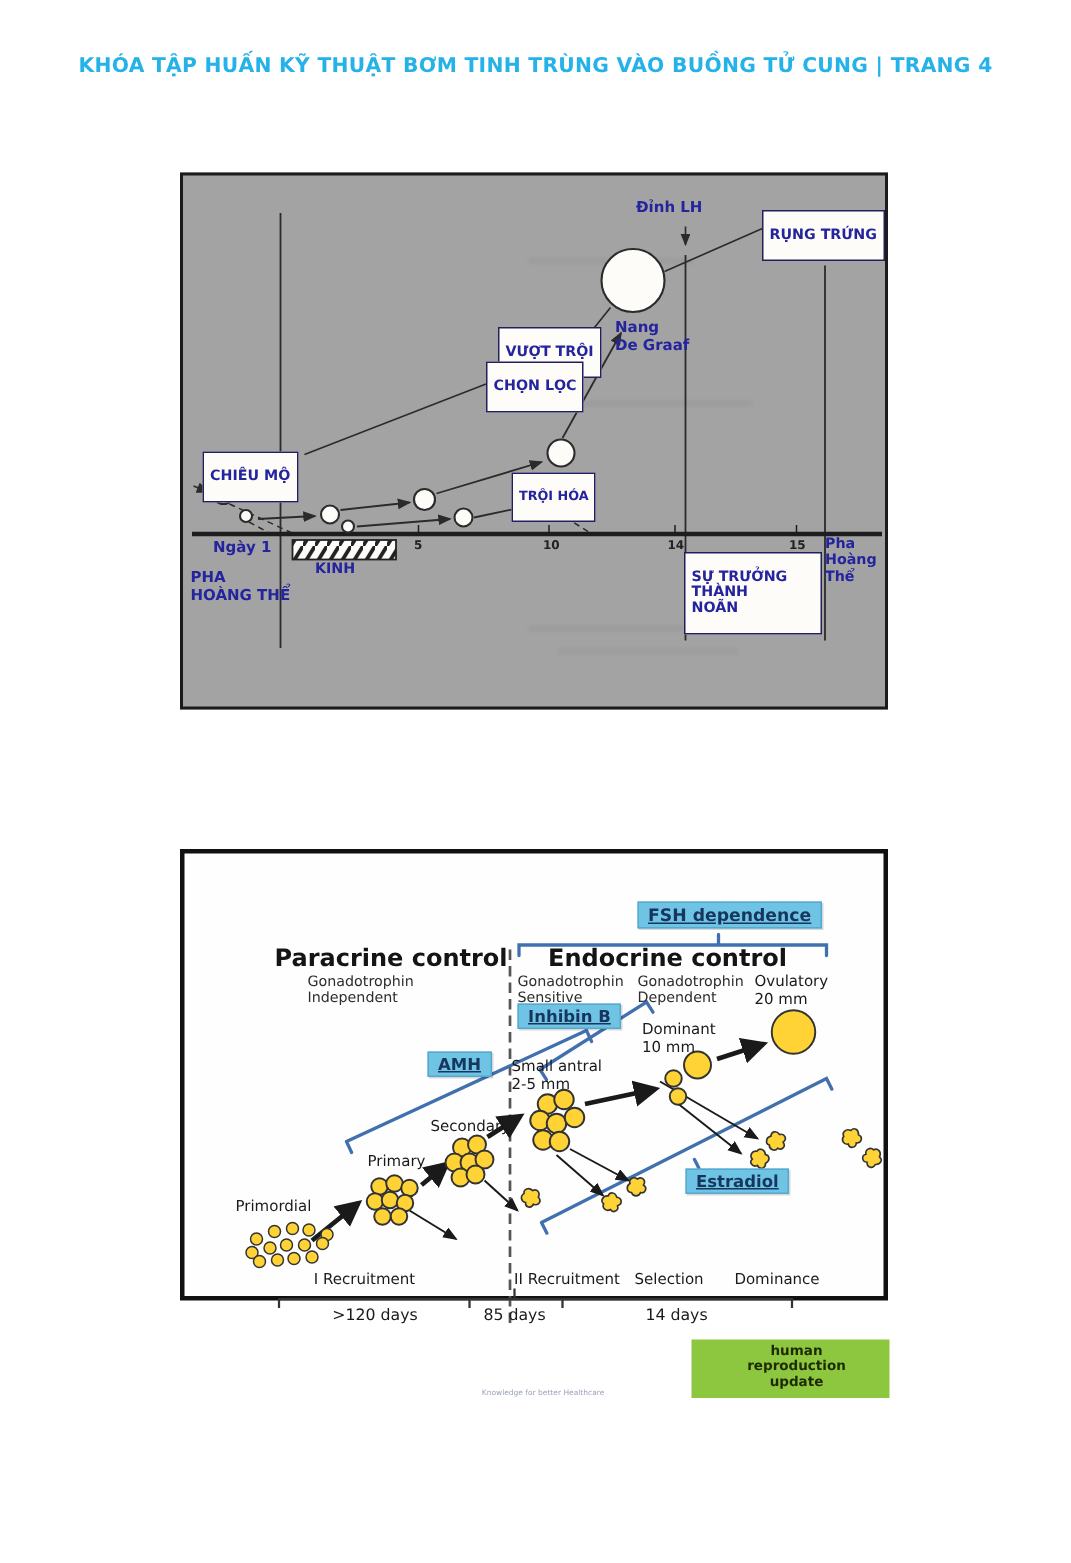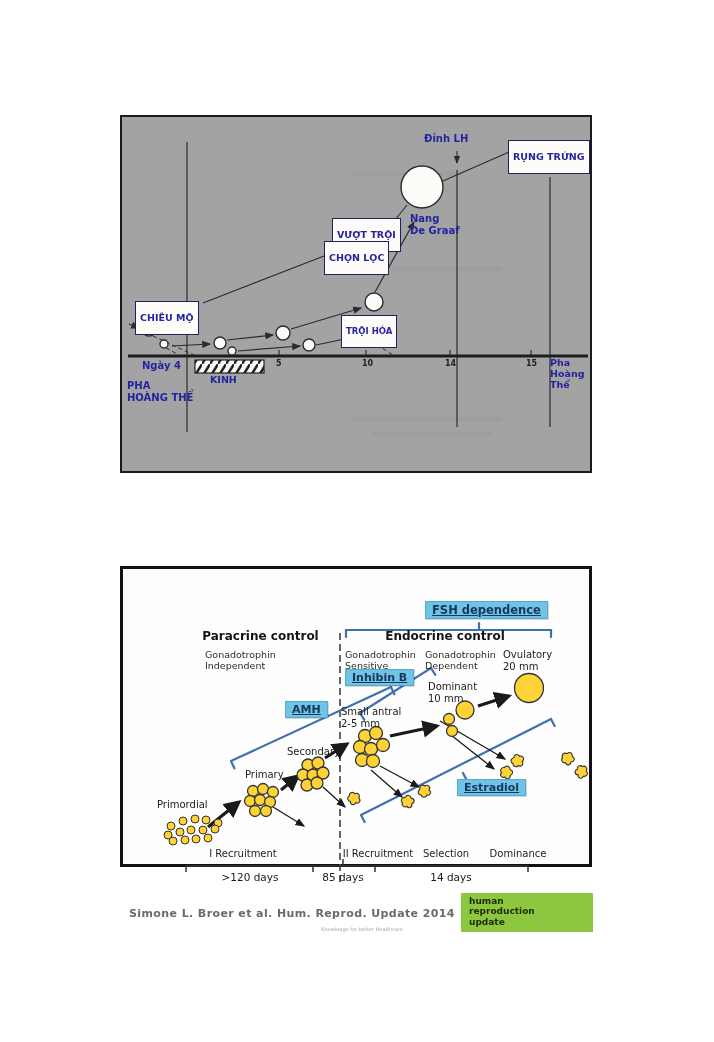--- a/index.html
+++ b/index.html
@@ -13,21 +13,21 @@
   #fig2{left:120px;top:566px;width:472px;height:301px;border:3px solid #111;background:#fefefe;}
   .lay{position:absolute;left:0;top:0;}
   
   .f1t{position:absolute;color:#24249e;font-weight:bold;white-space:nowrap;line-height:1.15;}
   .f1box{position:absolute;color:#24249e;font-weight:bold;white-space:nowrap;line-height:1.1;
          border:1.5px solid #20205e;background:#fdfcf8;padding:11px 4px;font-size:9.5px;}
   .axnum{position:absolute;color:#222;font-size:8px;font-weight:bold;}
   .pre{white-space:pre-line;}
   .smudge{position:absolute;background:rgba(110,110,125,.10);filter:blur(1.2px);border-radius:2px;}
   
-  .f2h{position:absolute;color:#141414;font-weight:bold;font-size:12px;white-space:nowrap;}
+  .f2h{position:absolute;color:#141414;font-weight:bold;font-size:16px;white-space:nowrap;}
   .f2i{position:absolute;color:#2c2c2c;font-size:9.5px;line-height:1.2;}
   .f2l{position:absolute;color:#1a1a1a;font-size:10px;line-height:1.15;}
   .cyan{position:absolute;background:#6fc4e5;border:1px solid #57aacb;color:#17365d;
         font-weight:bold;font-size:11px;text-decoration:underline;padding:1px 6px;
         white-space:nowrap;box-shadow:1px 1px 0 rgba(0,0,0,.15);}
   .stage{position:absolute;color:#1a1a1a;font-size:10px;white-space:nowrap;}
   .dur{position:absolute;color:#1a1a1a;font-size:10.5px;white-space:nowrap;}
   .cite{position:absolute;left:6px;top:338px;color:#6a6a6a;font-weight:bold;
         font-size:11px;letter-spacing:.4px;white-space:nowrap;}
   .logo{position:absolute;left:338px;top:324px;width:132px;height:39px;background:#8dc63f;
@@ -35,20 +35,21 @@
         box-sizing:border-box;}
   .fineprint{position:absolute;left:282px;top:926px;width:160px;text-align:center;
              font-size:5px;color:#9aa3b8;}
   svg{position:absolute;left:0;top:0;}
 </style>
 </head>
 <body>
 
 <div class="page">
 
+  <div class="hdr">KHÓA TẬP HUẤN KỸ THUẬT BƠM TINH TRÙNG VÀO BUỒNG TỬ CUNG | TRANG 4</div>
 
   <div class="fig" id="fig1">
 
     <div class="smudge" style="left:230px;top:55px;width:110px;height:4px"></div>
     <div class="smudge" style="left:250px;top:150px;width:130px;height:4px"></div>
     <div class="smudge" style="left:230px;top:300px;width:150px;height:4px"></div>
     <div class="smudge" style="left:250px;top:315px;width:120px;height:4px"></div>
 
     <svg class="lay" width="468" height="352" viewBox="0 0 468 352">
       <defs>
@@ -116,29 +117,31 @@
 
     <div class="f1t" style="left:302px;top:16px;font-size:10px">Đỉnh LH</div>
     <div class="f1box" style="left:386px;top:23px">RỤNG TRỨNG</div>
     <div class="f1box" style="left:210px;top:101px">VƯỢT TRỘI</div>
     <div class="f1box" style="left:202px;top:124px">CHỌN LỌC</div>
     <div class="f1box" style="left:13px;top:184px">CHIÊU MỘ</div>
     <div class="f1box" style="left:219px;top:198px;font-size:8.5px">TRỘI HÓA</div>
     <div class="f1t pre" style="left:288px;top:96px;width:64px;font-size:10px">Nang
 De Graaf</div>
 
-    <div class="f1t" style="left:20px;top:243px;font-size:10px">Ngày 4</div>
+    <div class="f1t" style="left:20px;top:243px;font-size:10px">Ngày 1</div>
     <span class="axnum" style="left:154px;top:242px">5</span>
     <span class="axnum" style="left:240px;top:242px">10</span>
     <span class="axnum" style="left:323px;top:242px">14</span>
     <span class="axnum" style="left:404px;top:242px">15</span>
 
     <div class="f1t" style="left:88px;top:258px;font-size:9.5px">KINH</div>
     <div class="f1t pre" style="left:5px;top:263px;width:80px;font-size:10px">PHA
 HOÀNG THỂ</div>
+    <div class="f1box pre" style="left:334px;top:251px;width:82px;white-space:pre-line">SỰ TRƯỞNG THÀNH
+NOÃN</div>
     <div class="f1t pre" style="left:428px;top:241px;width:40px;font-size:9.5px">Pha
 Hoàng
 Thể</div>
   </div>
 
   <div class="fig" id="fig2">
 
     <svg class="lay" width="466" height="360" viewBox="0 0 466 360">
       <defs>
         <marker id="ahs" markerWidth="9" markerHeight="8" refX="6.5" refY="3" orient="auto">
@@ -267,20 +270,19 @@
 
     <div class="stage" style="left:80px;top:279px;width:80px;text-align:center">I Recruitment</div>
     <div class="stage" style="left:212px;top:279px;width:86px;text-align:center">II Recruitment</div>
     <div class="stage" style="left:300px;top:279px;width:54px;text-align:left">Selection</div>
     <div class="stage" style="left:362px;top:279px;width:66px;text-align:center">Dominance</div>
 
     <div class="dur" style="left:92px;top:302px;width:70px;text-align:center">&gt;120 days</div>
     <div class="dur" style="left:190px;top:302px;width:60px;text-align:center">85 days</div>
     <div class="dur" style="left:295px;top:302px;width:66px;text-align:center">14 days</div>
 
-    <div class="cite">Simone L. Broer et al. Hum. Reprod. Update 2014</div>
-    <div class="logo pre" style="text-align:left">human
+    <div class="logo pre" style="text-align:center">human
 reproduction
 update</div>
   </div>
 
   <div class="fineprint">Knowledge for better Healthcare</div>
 </div>
 
 </body></html>

